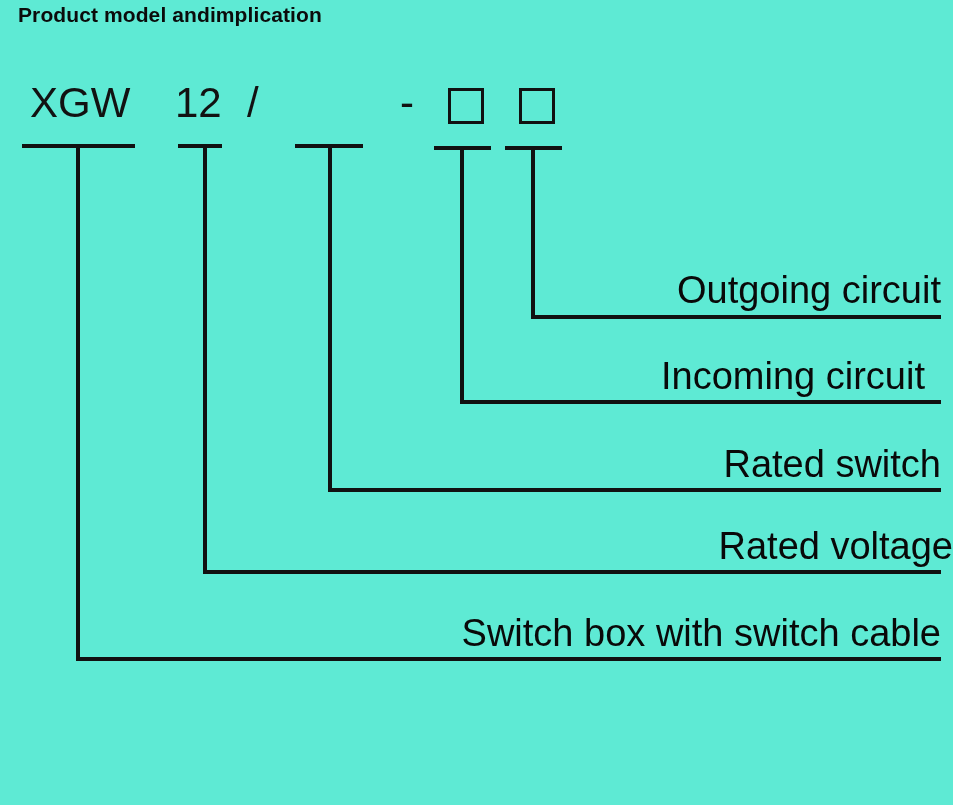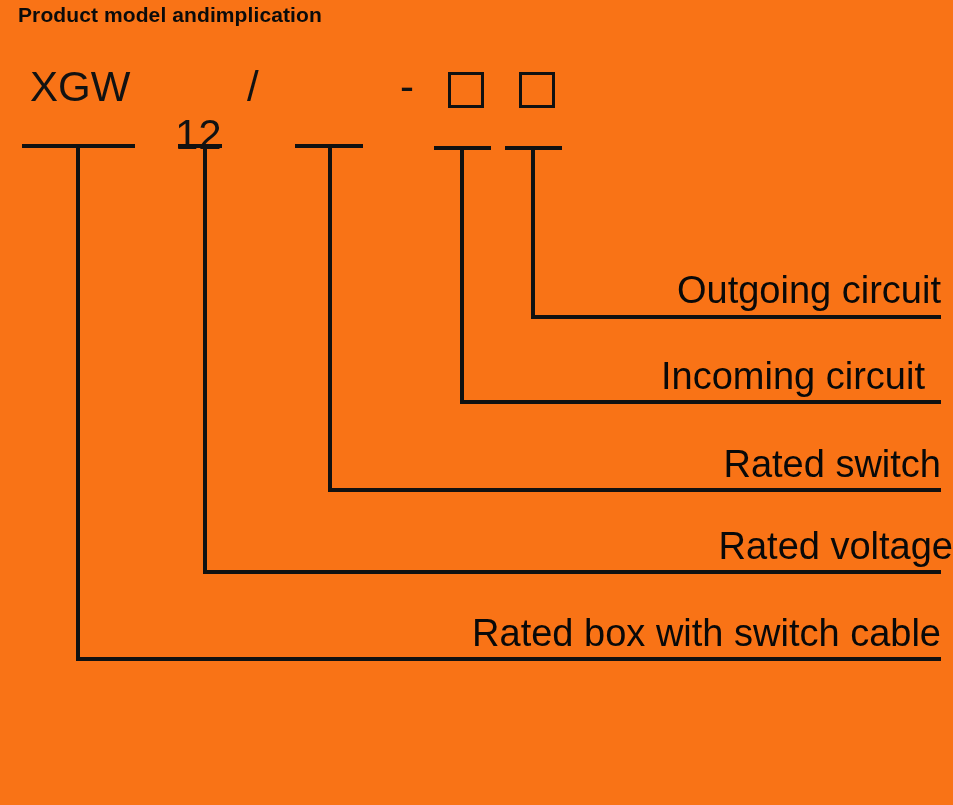--- a/index.html
+++ b/index.html
@@ -8,38 +8,38 @@
     padding: 0;
     background: #ffffff;
   }
   body {
     font-family: "Liberation Sans", sans-serif;
   }
   #page {
     position: relative;
     width: 953px;
     height: 805px;
-    background: #f97316;
+    background: #5eead4;
     overflow: hidden;
   }
   #diagram-title {
     position: absolute;
     left: 18px;
     top: 3px;
     font-size: 21px;
     font-weight: bold;
     color: #0b0b0b;
     letter-spacing: 0.1px;
     white-space: nowrap;
   }
   
   #model-row {
     position: absolute;
     left: 0;
-    top: 64px;
+    top: 80px;
     width: 953px;
     height: 50px;
   }
   .model-token {
     position: absolute;
     font-size: 42px;
     font-weight: 400;
     color: #121212;
     white-space: nowrap;
     line-height: 46px;
@@ -73,21 +73,21 @@
 </head>
 <body>
 
 <div id="page">
 
   <div id="diagram-title">Product model andimplication</div>
 
   <div id="model-row">
 
   <div class="model-token" style="left: 30px; top: 0px;">XGW</div>
-      <div class="model-token" style="left: 175px; top: 0px; margin-top: 48px;">12</div>
+      <div class="model-token" style="left: 175px; top: 0px;">12</div>
       <div class="model-token" style="left: 247px; top: 0px;">/</div>
       <div class="model-token" style="left: 400px; top: 0px;">-</div>
       <div class="model-box" style="left: 448px; top: 8px;"></div>
       <div class="model-box" style="left: 519px; top: 8px;"></div>
     </div>
 
   <svg id="leader-svg" viewBox="0 0 953 805" xmlns="http://www.w3.org/2000/svg">
     <g id="leader-lines" fill="none" stroke="#111111" stroke-width="4" stroke-linecap="butt">
         <line x1="505" y1="148" x2="562" y2="148"></line>
         <polyline points="533,148 533,317 941,317"></polyline>
@@ -100,16 +100,16 @@
         <line x1="22" y1="146" x2="135" y2="146"></line>
         <polyline points="78,146 78,659 941,659"></polyline>
       </g>
   </svg>
 
   <div id="label-layer">
       <div class="leader-label" style="right: 12px; top: 270px;">Outgoing circuit</div>
       <div class="leader-label" style="right: 28px; top: 356px;">Incoming circuit</div>
       <div class="leader-label" style="right: 12px; top: 444px;">Rated switch</div>
       <div class="leader-label" style="right: 0; top: 526px;">Rated voltage</div>
-      <div class="leader-label" style="right: 12px; top: 613px;">Rated box with switch cable</div>
+      <div class="leader-label" style="right: 12px; top: 613px;">Switch box with switch cable</div>
     </div>
 
 </div>
 
 </body></html>

